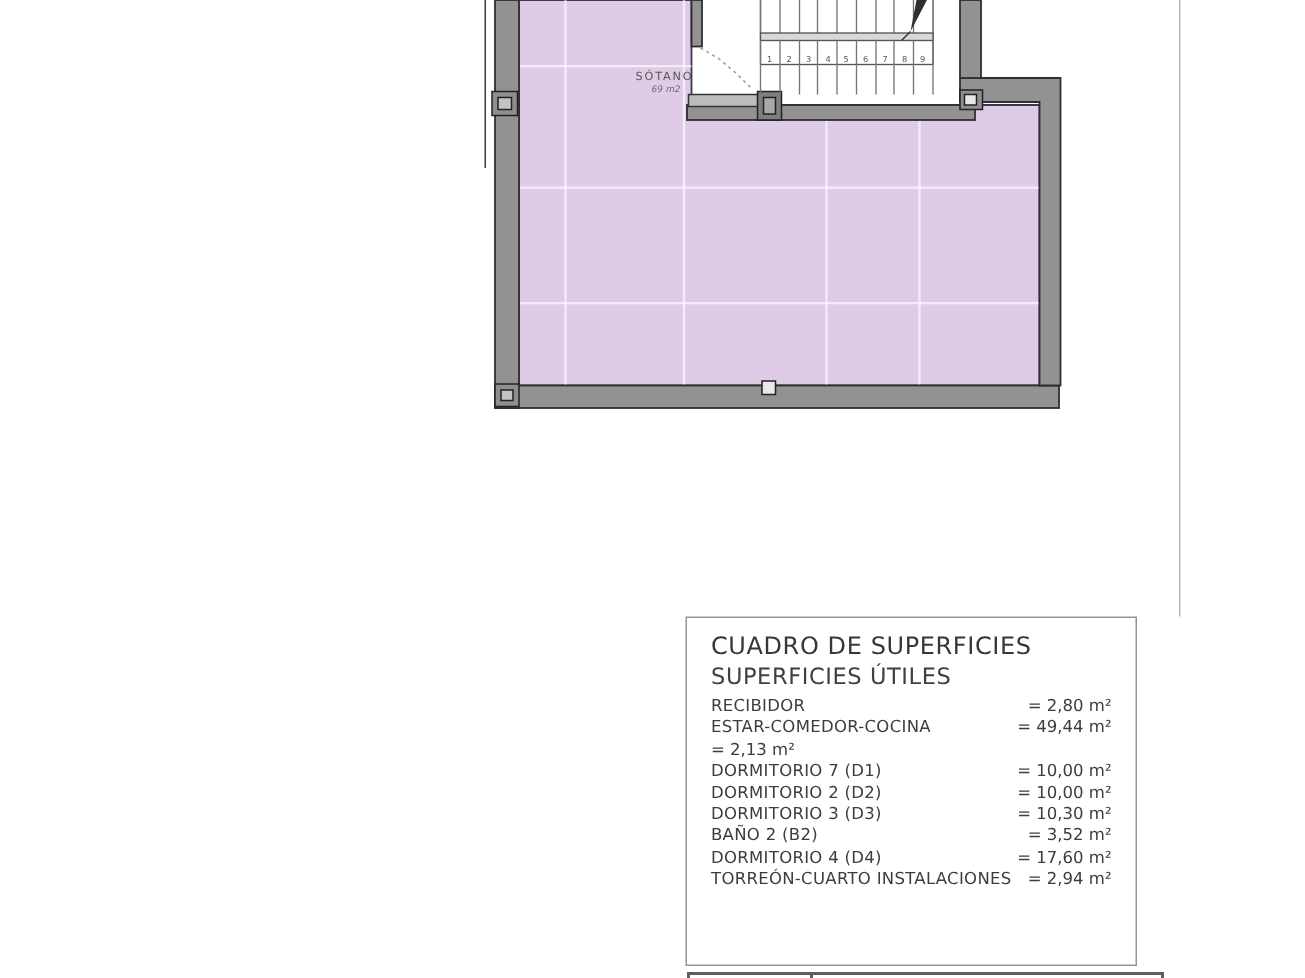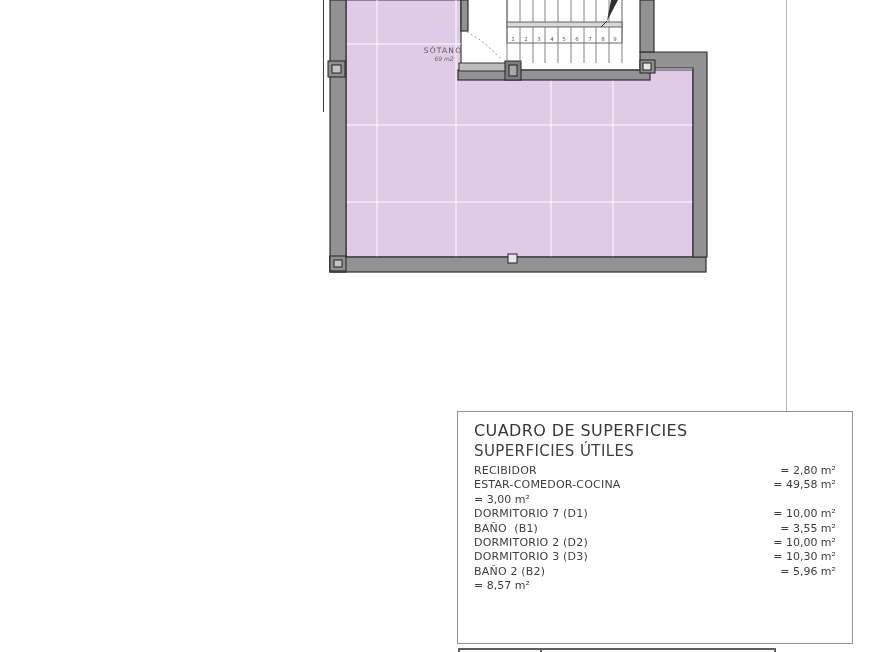--- a/index.html
+++ b/index.html
@@ -4,21 +4,21 @@
 <style>
   html,body{margin:0;padding:0;}
   body{
     width:870px;height:652px;position:relative;overflow:hidden;
     background:#ffffff;font-family:"DejaVu Sans","Liberation Sans",sans-serif;
   }
   
   #plan-svg{position:absolute;left:0;top:0;pointer-events:none;}
   
   .surf-box{
-    position:absolute;left:457px;top:411px;width:396px;height:233px;
+    position:absolute;left:457px;top:411px;width:301px;height:233px;
     border:1px solid #949494;background:#ffffff;color:#3d3d3d;box-sizing:border-box;
   }
   .surf-title{
     margin:9px 16px 0 16px;font-size:16px;letter-spacing:.4px;color:#373737;white-space:pre;
   }
   .surf-subtitle{
     margin:2px 16px 0 16px;font-size:15px;letter-spacing:.4px;color:#404040;white-space:pre;
   }
   .surf-rows{margin-top:4px;}
   .surf-row{
@@ -134,26 +134,26 @@
 
   <text x="443" y="53" text-anchor="middle" font-size="7.5" letter-spacing="1.2" fill="#585858">SÓTANO</text>
   <text x="444" y="61" text-anchor="middle" font-size="6" font-style="italic" fill="#6a6a6a">69 m2</text>
 </svg>
 
 <div class="surf-box">
   <div class="surf-title">CUADRO DE SUPERFICIES</div>
   <div class="surf-subtitle">SUPERFICIES ÚTILES</div>
   <div class="surf-rows">
     <div class="surf-row"><span class="lbl">RECIBIDOR</span><span class="val">= 2,80 m²</span></div>
-    <div class="surf-row"><span class="lbl">ESTAR-COMEDOR-COCINA</span><span class="val">= 49,58 m²</span></div>
-    <div class="surf-row"><span class="val">= 3,00 m²</span></div>
+    <div class="surf-row"><span class="lbl">ESTAR-COMEDOR-COCINA</span><span class="val">= 49,44 m²</span></div>
+    <div class="surf-row"><span class="val">= 2,13 m²</span></div>
     <div class="surf-row"><span class="lbl">DORMITORIO 7 (D1)</span><span class="val">= 10,00 m²</span></div>
-    <div class="surf-row"><span class="lbl">BAÑO  (B1)</span><span class="val">= 3,55 m²</span></div>
     <div class="surf-row"><span class="lbl">DORMITORIO 2 (D2)</span><span class="val">= 10,00 m²</span></div>
     <div class="surf-row"><span class="lbl">DORMITORIO 3 (D3)</span><span class="val">= 10,30 m²</span></div>
-    <div class="surf-row"><span class="lbl">BAÑO 2 (B2)</span><span class="val">= 5,96 m²</span></div>
-    <div class="surf-row"><span class="val">= 8,57 m²</span></div>
+    <div class="surf-row"><span class="lbl">BAÑO 2 (B2)</span><span class="val">= 3,52 m²</span></div>
+    <div class="surf-row"><span class="lbl">DORMITORIO 4 (D4)</span><span class="val">= 17,60 m²</span></div>
+    <div class="surf-row"><span class="lbl">TORREÓN-CUARTO INSTALACIONES</span><span class="val">= 2,94 m²</span></div>
   </div>
 </div>
 
 <div class="title-block">
   <div class="cell-divider"></div>
 </div>
 
 </body></html>

